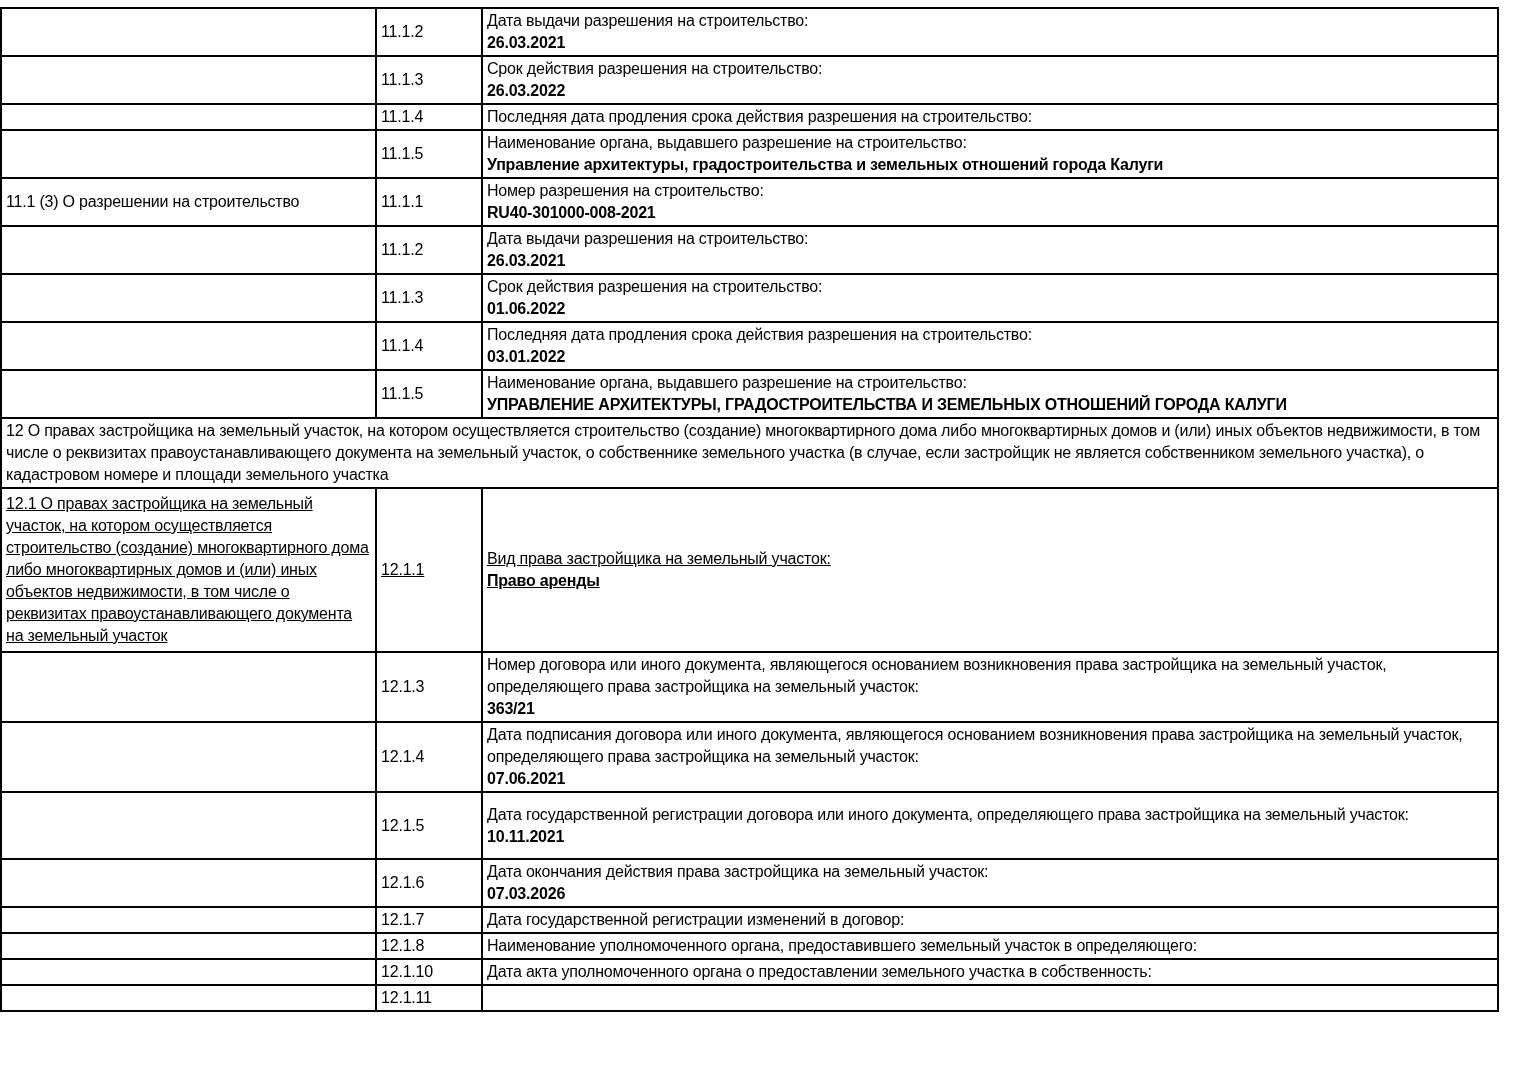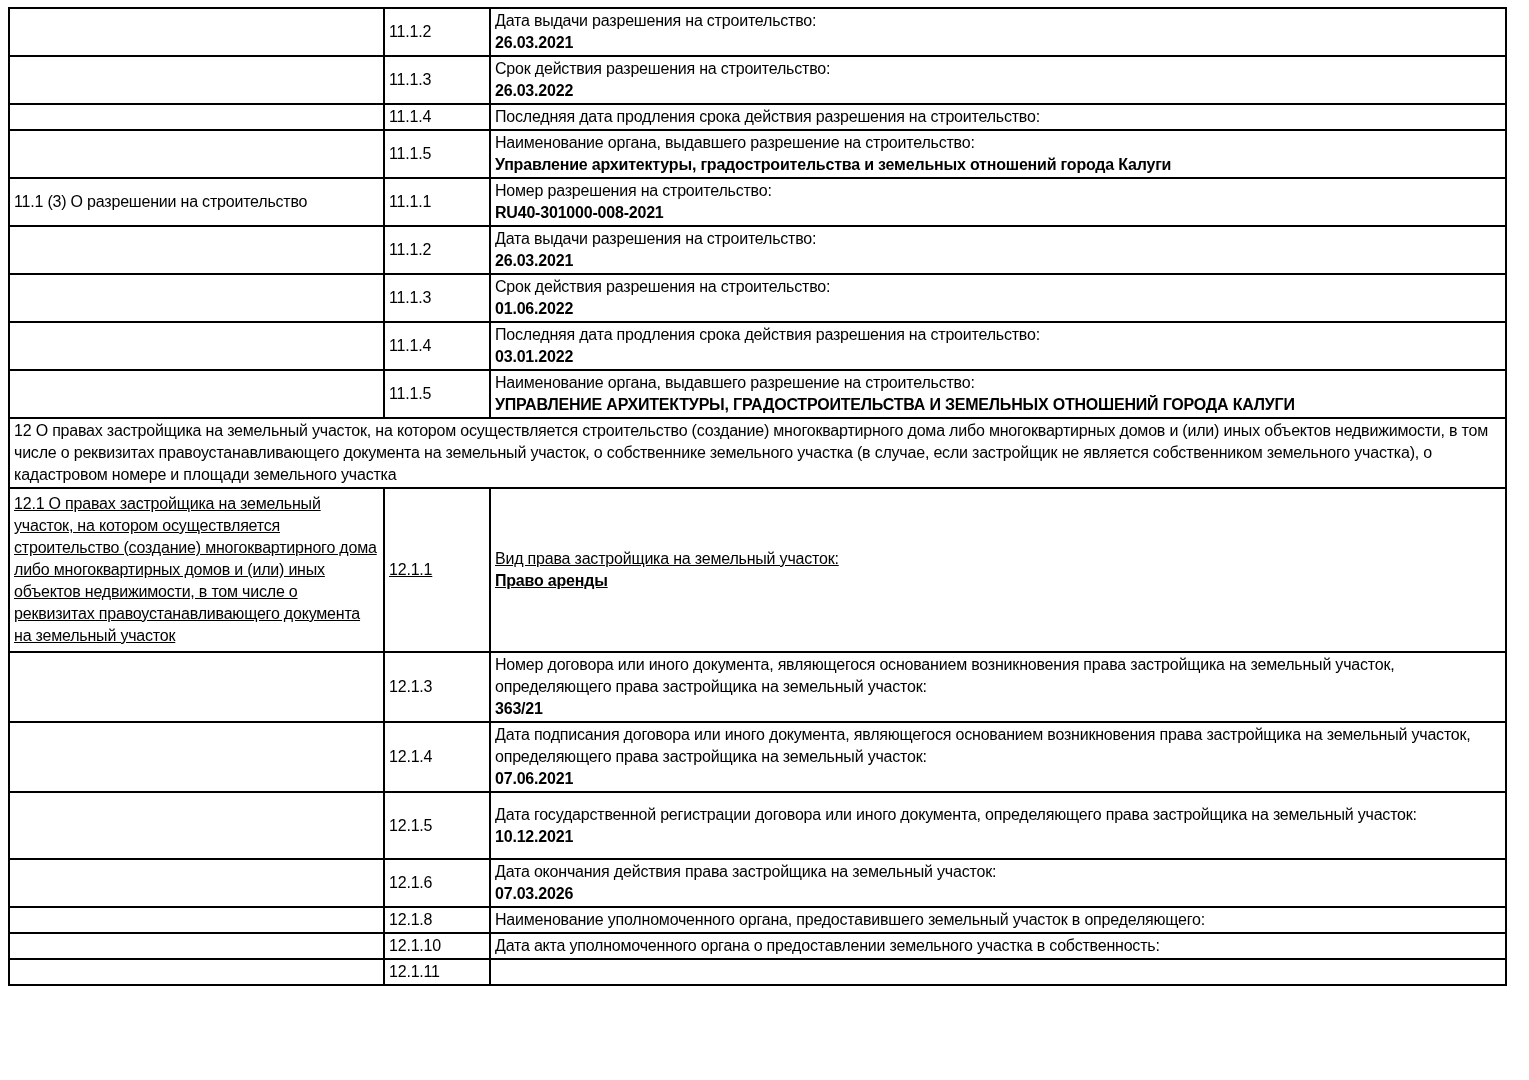--- a/index.html
+++ b/index.html
@@ -5,21 +5,21 @@
   * { box-sizing: border-box; }
   html, body {
     margin: 0; padding: 0;
     background: #ffffff;
     color: #000000;
     font-family: "Liberation Sans", "DejaVu Sans", sans-serif;
   }
   .page {
     width: 1529px;
     height: 1080px;
-    padding: 7px 15px 0 8px;
+    padding: 7px 15px 0 0;
     background: #ffffff;
   }
   table.decl {
     border-collapse: collapse;
     width: 1499px;
     table-layout: fixed;
   }
   table.decl td {
     border: 2px solid #000000;
     padding: 1px 4px;
@@ -153,29 +153,37 @@
         <td>
           <div>Дата подписания договора или иного документа, являющегося основанием возникновения права застройщика на земельный участок, определяющего права застройщика на земельный участок:</div>
           <div class="field-value">07.06.2021</div>
         </td>
       </tr>
       <tr class="r3">
         <td class="section-cell"></td>
         <td class="code-cell">12.1.5</td>
         <td>
           <div>Дата государственной регистрации договора или иного документа, определяющего права застройщика на земельный участок:</div>
-          <div class="field-value">10.12.2021</div>
+          <div class="field-value">10.11.2021</div>
         </td>
       </tr>
       <tr class="r2">
         <td class="section-cell"></td>
         <td class="code-cell">12.1.6</td>
         <td>
           <div>Дата окончания действия права застройщика на земельный участок:</div>
           <div class="field-value">07.03.2026</div>
+        </td>
+      </tr>
+      <tr class="r1">
+        <td class="section-cell"></td>
+        <td class="code-cell">12.1.7</td>
+        <td>
+          <div>Дата государственной регистрации изменений в договор:</div>
+
         </td>
       </tr>
       <tr class="r1">
         <td class="section-cell"></td>
         <td class="code-cell">12.1.8</td>
         <td>
           <div>Наименование уполномоченного органа, предоставившего земельный участок в определяющего:</div>
 
         </td>
       </tr>

